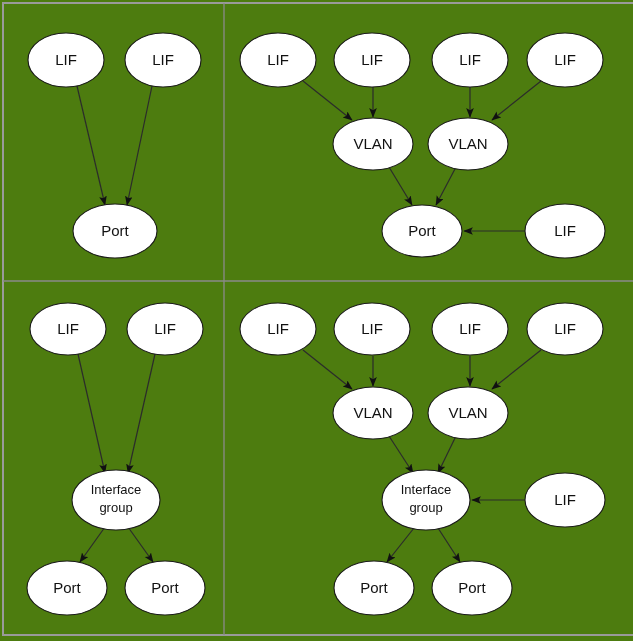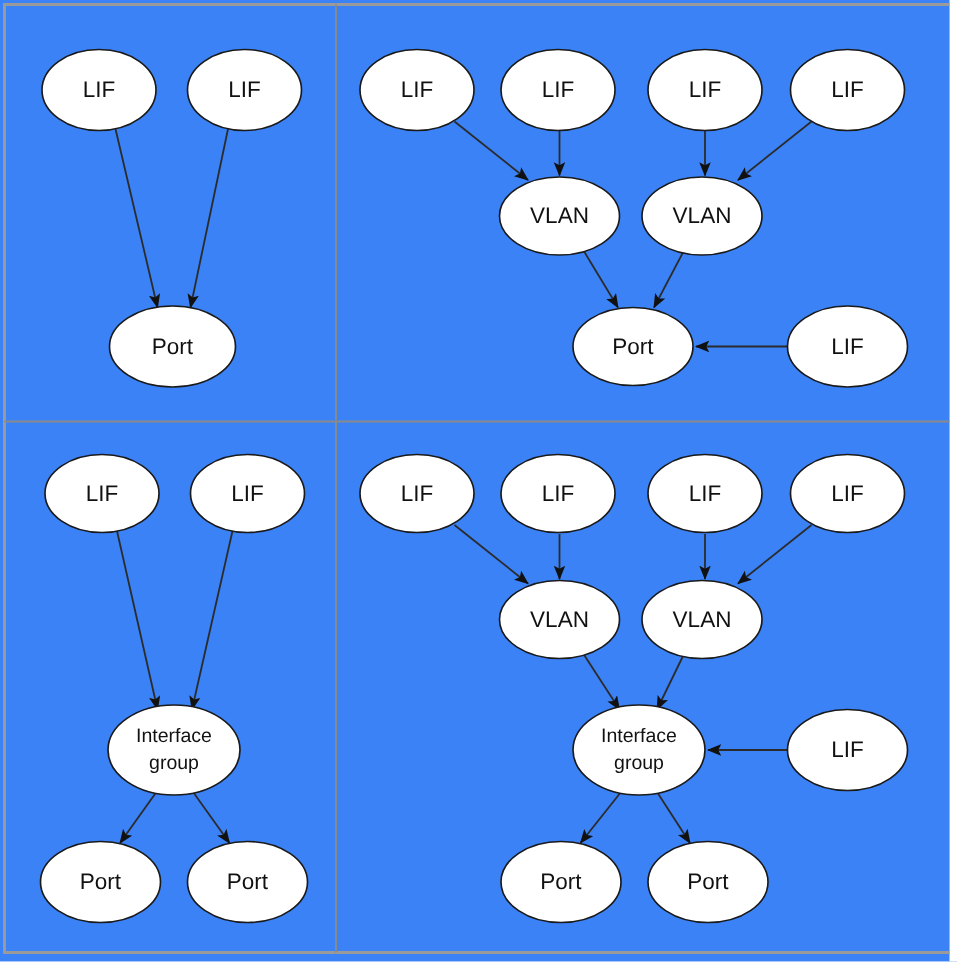--- a/index.html
+++ b/index.html
@@ -4,21 +4,21 @@
 <style>
   html, body {
     margin: 0;
     padding: 0;
     background: #ffffff;
   }
   #page {
     position: relative;
     width: 633px;
     height: 641px;
-    background: #3b82f6;
+    background: #4d7c0f;
     font-family: "Liberation Sans", sans-serif;
     overflow: hidden;
   }
   #diagram-svg {
     position: absolute;
     left: 0;
     top: 0;
     width: 638px;
     height: 641px;
     display: block;

